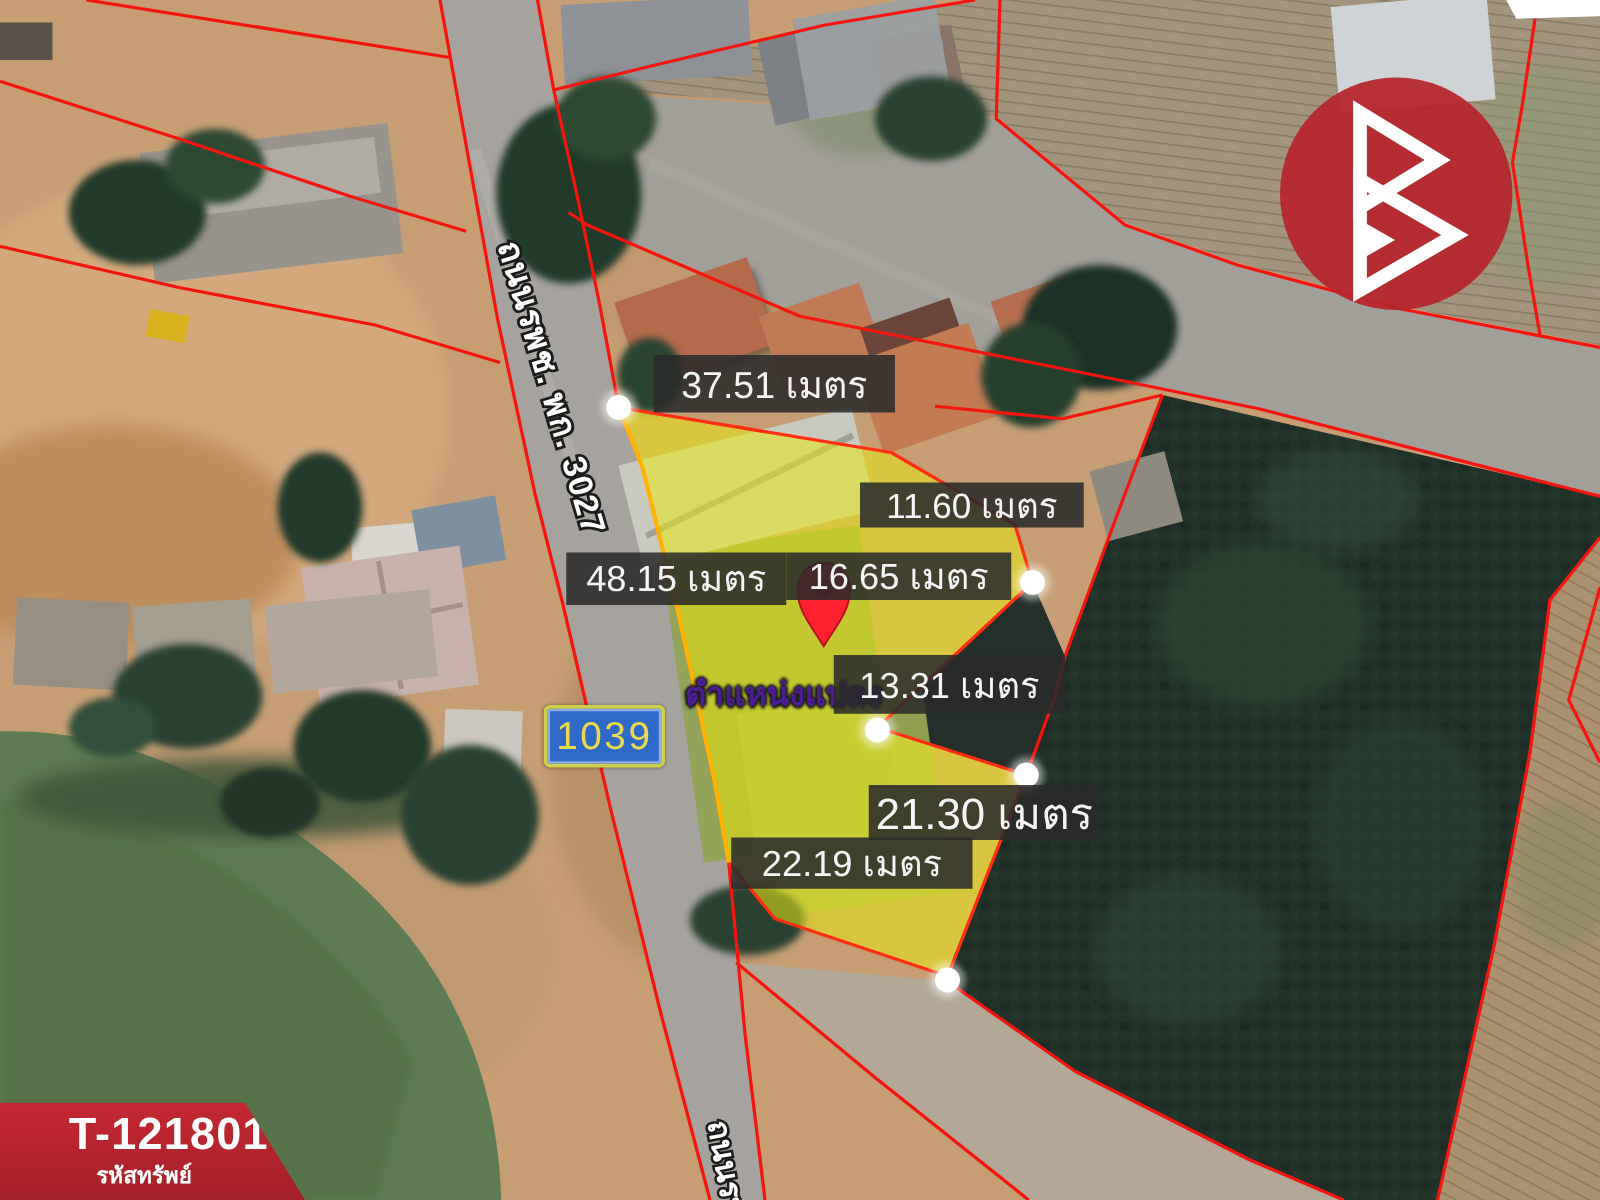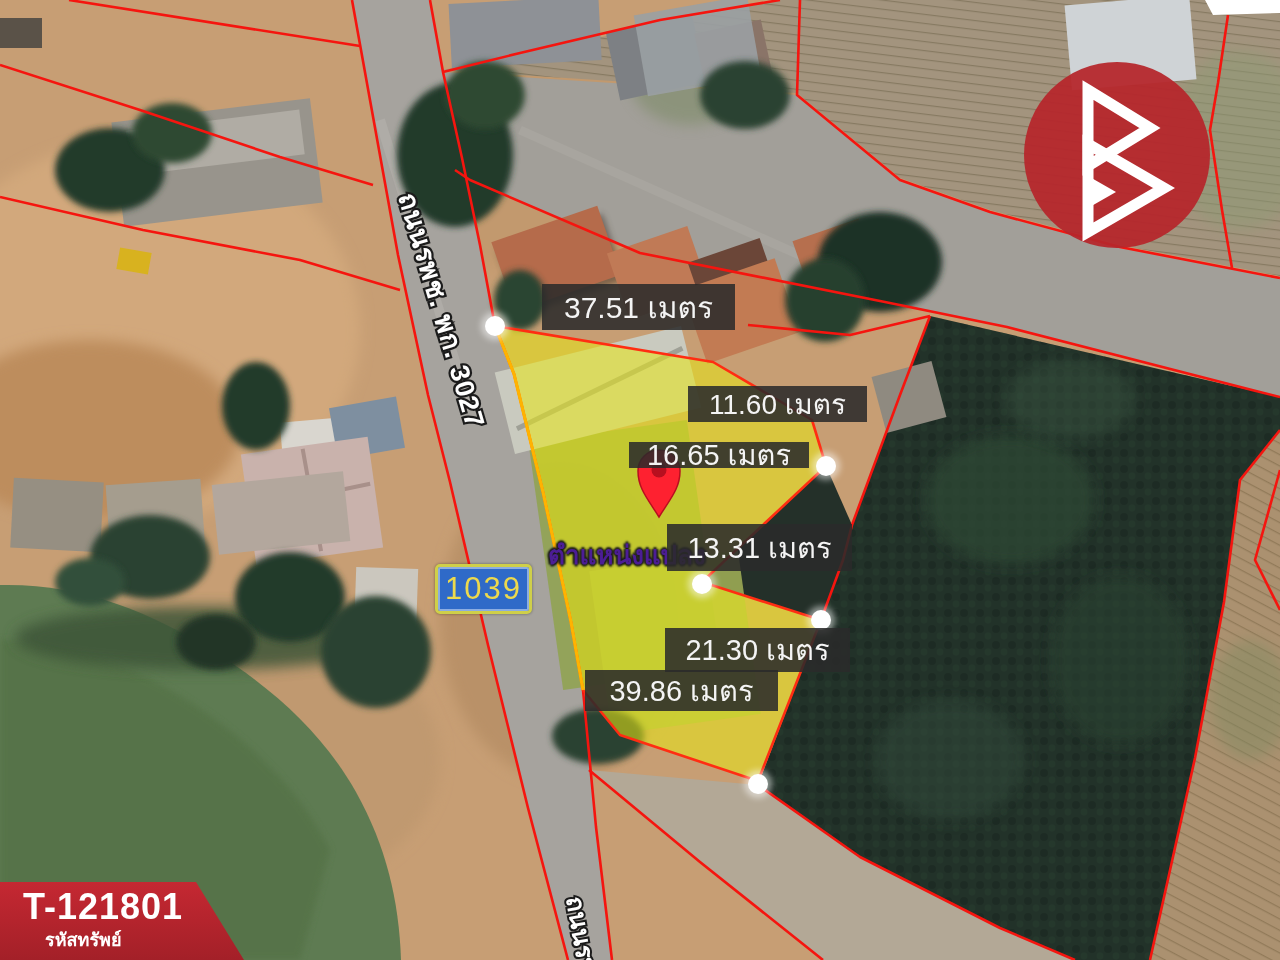--- a/index.html
+++ b/index.html
@@ -14,21 +14,21 @@
         text-shadow:-2px 0 2px #1c1c1c,2px 0 2px #1c1c1c,0 -2px 2px #1c1c1c,0 2px 2px #1c1c1c;}
   #road-sign{position:absolute;left:435px;top:564px;width:91px;height:44px;z-index:32;
         background:#2f6ac8;border:3px solid #cfcf49;border-radius:5px;
         box-shadow:inset 0 0 0 2px rgba(255,255,255,.45), 0 0 3px rgba(0,0,0,.4);
         display:flex;align-items:center;justify-content:center;
         color:#ecd94d;font-size:31px;font-weight:normal;letter-spacing:2px;}
   #banner{position:absolute;left:0;top:882px;width:244px;height:78px;z-index:40;
         background:linear-gradient(180deg,#c52832 0%,#a32028 100%);
         clip-path:polygon(0 0,196px 0,244px 78px,0 78px);
         color:#fff;display:flex;flex-direction:column;align-items:flex-start;justify-content:center;
-        padding-left:23px;box-sizing:border-box;}
+        padding-left:55px;box-sizing:border-box;}
   #banner .code{font-size:36px;font-weight:bold;letter-spacing:1px;line-height:1.05;}
   #banner .code-label{font-size:18px;font-weight:bold;margin-left:22px;text-align:right;}
 </style>
 </head>
 <body>
 
 <div id="stage">
 
   <svg id="terrain" width="1280" height="960" viewBox="0 0 1280 960">
     <defs>
@@ -214,26 +214,27 @@
       <g transform="translate(1074,88)" stroke="#ffffff" stroke-width="11" fill="none" stroke-linejoin="miter">
         <path d="M14,2 L76,40 L14,78 Z"></path>
         <path d="M14,56 L90,100 L14,144 Z"></path>
         <path d="M14,88 L42,104 L14,120 Z" fill="#ffffff" stroke="none"></path>
       </g>
     </g>
   </svg>
 
   <div id="pos-label">ตำแหน่งแปลง</div>
 
-  <div class="meas" style="left:542px;top:284px;width:193px;height:46px;font-size:30px;">37.51 เมตร</div>
+  <div class="meas" style="left:523px;top:284px;width:193px;height:46px;font-size:30px;">37.51 เมตร</div>
   <div class="meas" style="left:688px;top:386px;width:179px;height:36px;font-size:28px;">11.60 เมตร</div>
-  <div class="meas" style="left:629px;top:442px;width:180px;height:26px;font-size:29px;">16.65 เมตร</div>
+  <div class="meas" style="left:453px;top:442px;width:176px;height:42px;font-size:29px;">48.15 เมตร</div>
+  <div class="meas" style="left:629px;top:442px;width:180px;height:38px;font-size:29px;">16.65 เมตร</div>
   <div class="meas" style="left:667px;top:524px;width:185px;height:47px;font-size:29px;">13.31 เมตร</div>
-  <div class="meas" style="left:665px;top:628px;width:185px;height:44px;font-size:29px;">21.30 เมตร</div>
-  <div class="meas" style="left:585px;top:670px;width:193px;height:41px;font-size:29px;">39.86 เมตร</div>
+  <div class="meas" style="left:695px;top:628px;width:185px;height:44px;font-size:35px;">21.30 เมตร</div>
+  <div class="meas" style="left:585px;top:670px;width:193px;height:41px;font-size:29px;">22.19 เมตร</div>
 
   <div id="road-sign">1039</div>
 
   <div id="banner">
     <div class="code">T-121801</div>
     <div class="code-label">รหัสทรัพย์</div>
   </div>
 
 </div>
 

